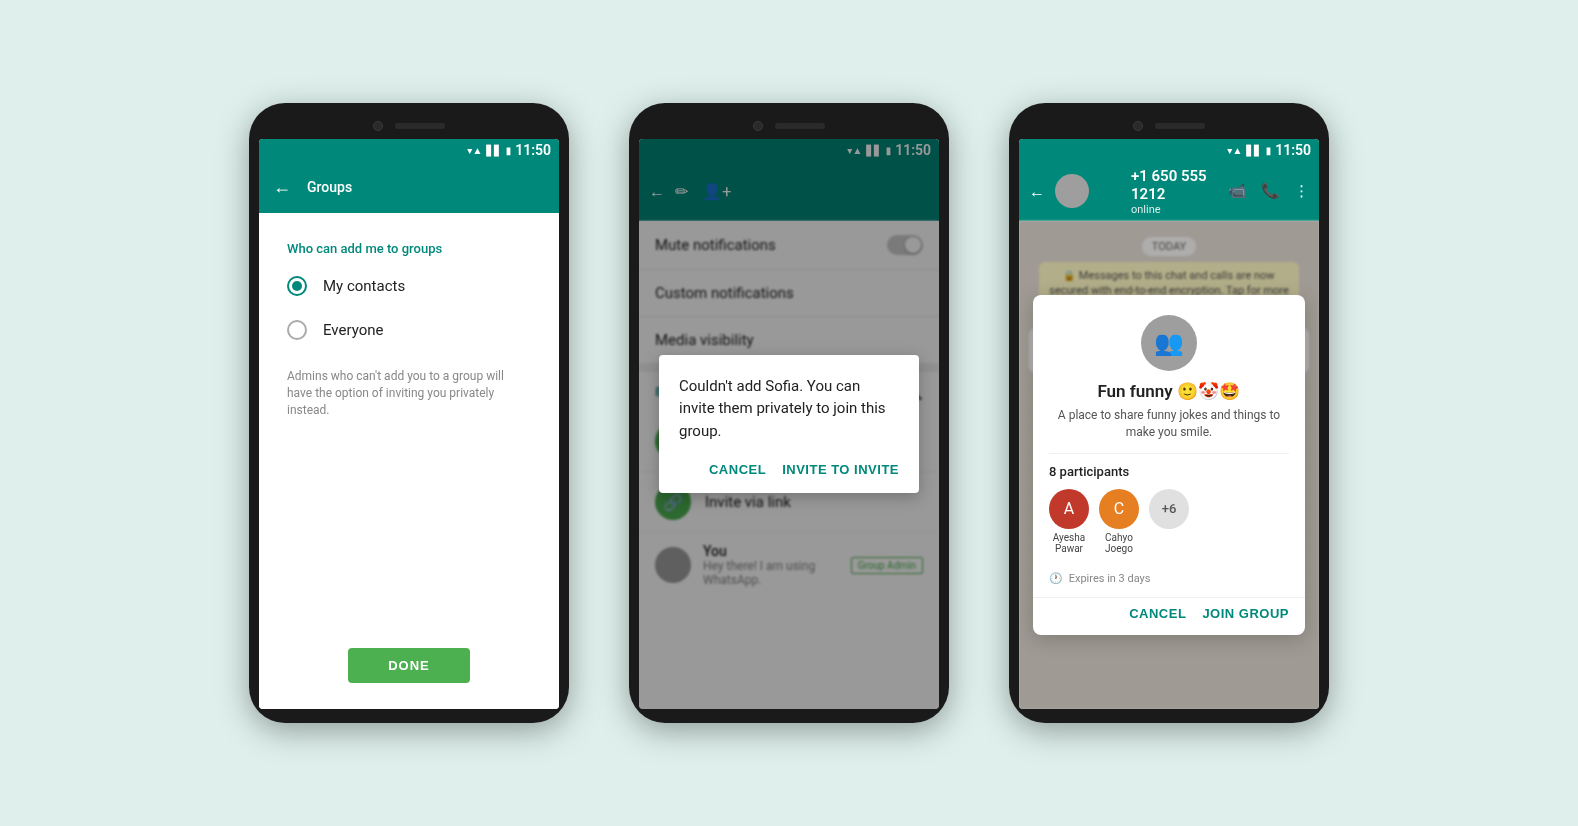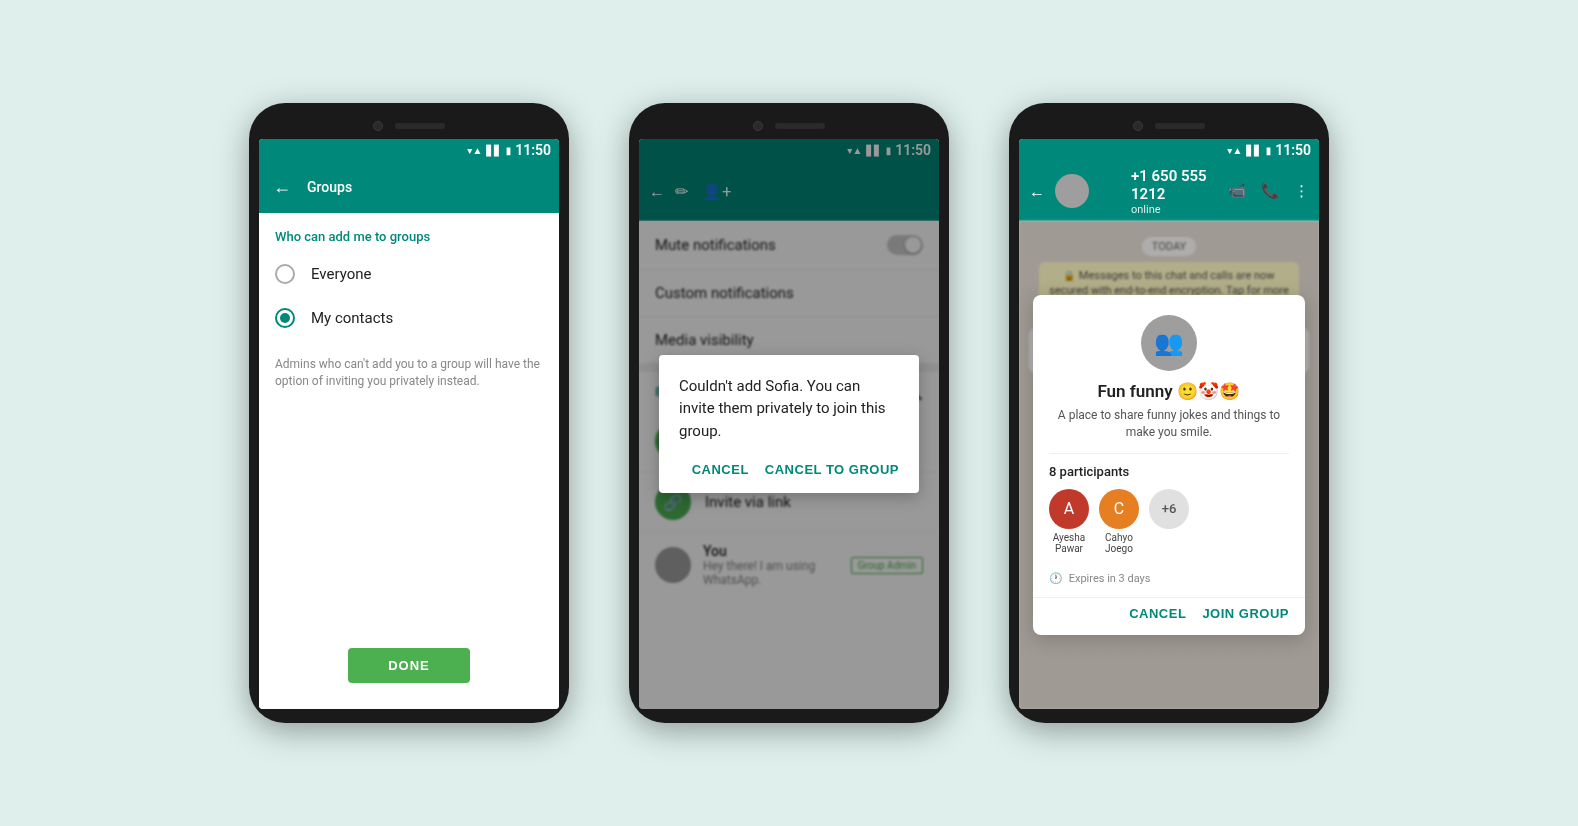--- a/index.html
+++ b/index.html
@@ -92,21 +92,21 @@
       cursor: pointer;
     }
     .p1-header-title {
       color: #fff;
       font-size: 14px;
       font-weight: 500;
     }
     .p1-content {
       background: #fff;
       flex: 1;
-      padding: 0;
+      padding: 12px;
     }
     .p1-section-label {
       color: #00897b;
       font-size: 13px;
       font-weight: 500;
       padding: 16px 16px 8px;
     }
     .p1-radio-item {
       display: flex;
       align-items: center;
@@ -468,29 +468,29 @@
 
     <div class="p1-header">
       <span class="p1-header-back">←</span>
       <span class="p1-header-title">Groups</span>
     </div>
 
     <div class="p1-content" style="position:relative; height: calc(100% - 74px);">
       <div class="p1-section-label">Who can add me to groups</div>
 
       <div class="p1-radio-item">
+        <div class="radio-outer selected">
+          <div class="radio-inner"></div>
+        </div>
+        <span class="radio-label">My contacts</span>
+      </div>
+
+      <div class="p1-radio-item">
         <div class="radio-outer"></div>
         <span class="radio-label">Everyone</span>
-      </div>
-
-      <div class="p1-radio-item">
-        <div class="radio-outer selected">
-          <div class="radio-inner"></div>
-        </div>
-        <span class="radio-label">My contacts</span>
       </div>
 
 
       <div class="p1-hint">Admins who can't add you to a group will have the option of inviting you privately instead.</div>
 
       <div class="p1-done-btn-wrap">
         <button class="p1-done-btn">DONE</button>
       </div>
     </div>
   </div>
@@ -554,21 +554,21 @@
         </div>
         <div class="p2-admin-badge">Group Admin</div>
       </div>
     </div>
 
     <div class="p2-overlay">
       <div class="p2-dialog">
         <div class="p2-dialog-title">Couldn't add Sofia. You can invite them privately to join this group.</div>
         <div class="p2-dialog-actions">
           <button class="p2-dialog-btn">CANCEL</button>
-          <button class="p2-dialog-btn">CANCEL TO GROUP</button>
+          <button class="p2-dialog-btn">INVITE TO INVITE</button>
         </div>
       </div>
     </div>
   </div>
 </div>
 
 <div class="phone">
   <div class="phone-top-bar">
     <div class="phone-camera"></div>
     <div class="phone-speaker"></div>

